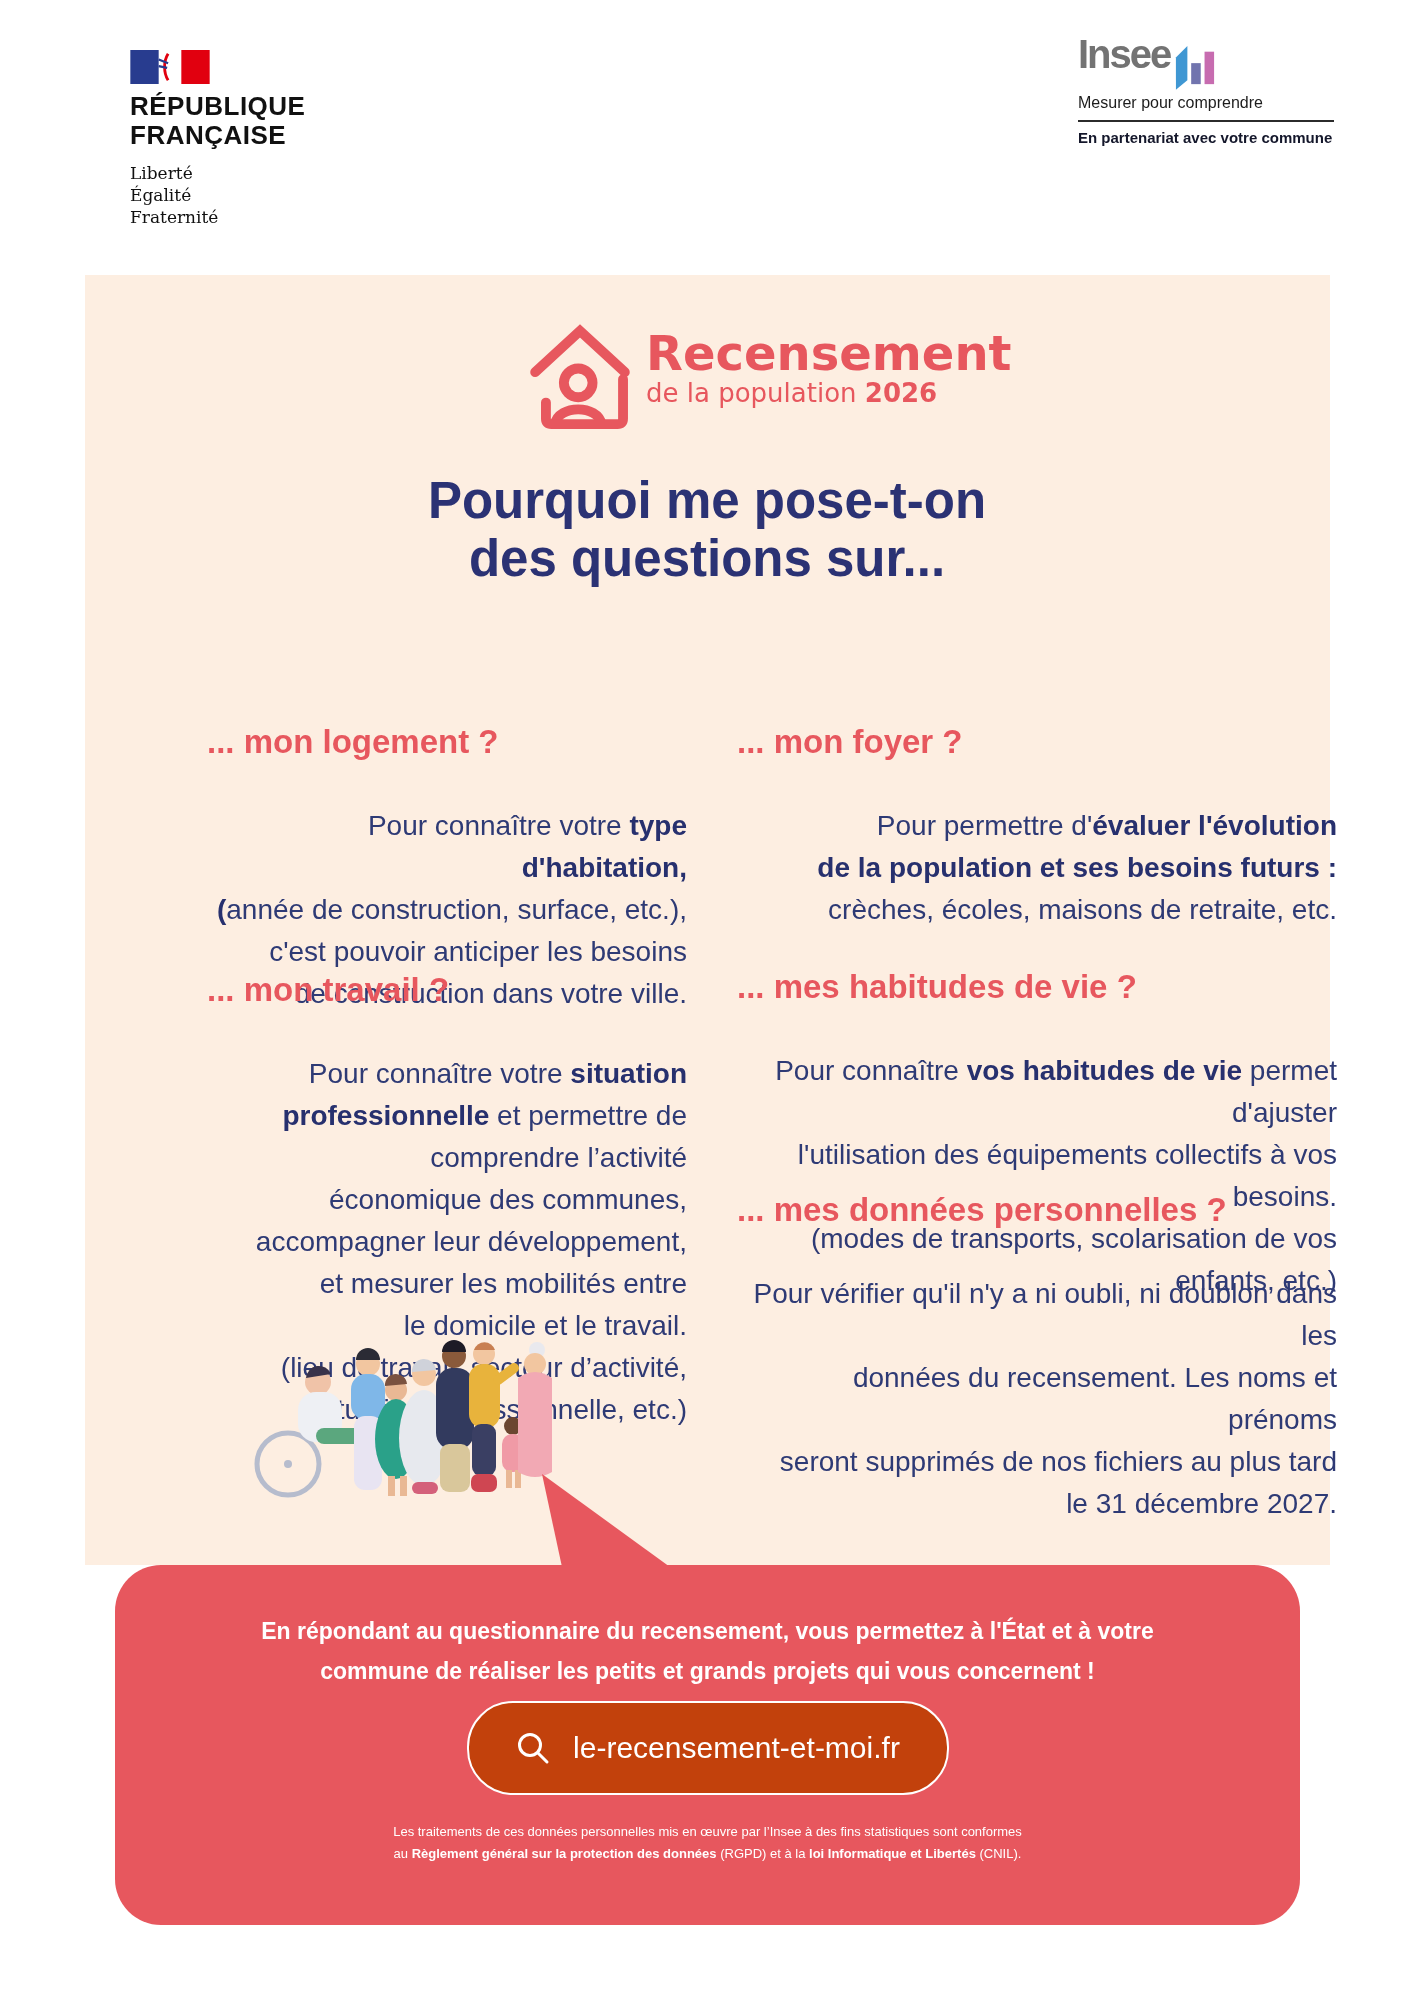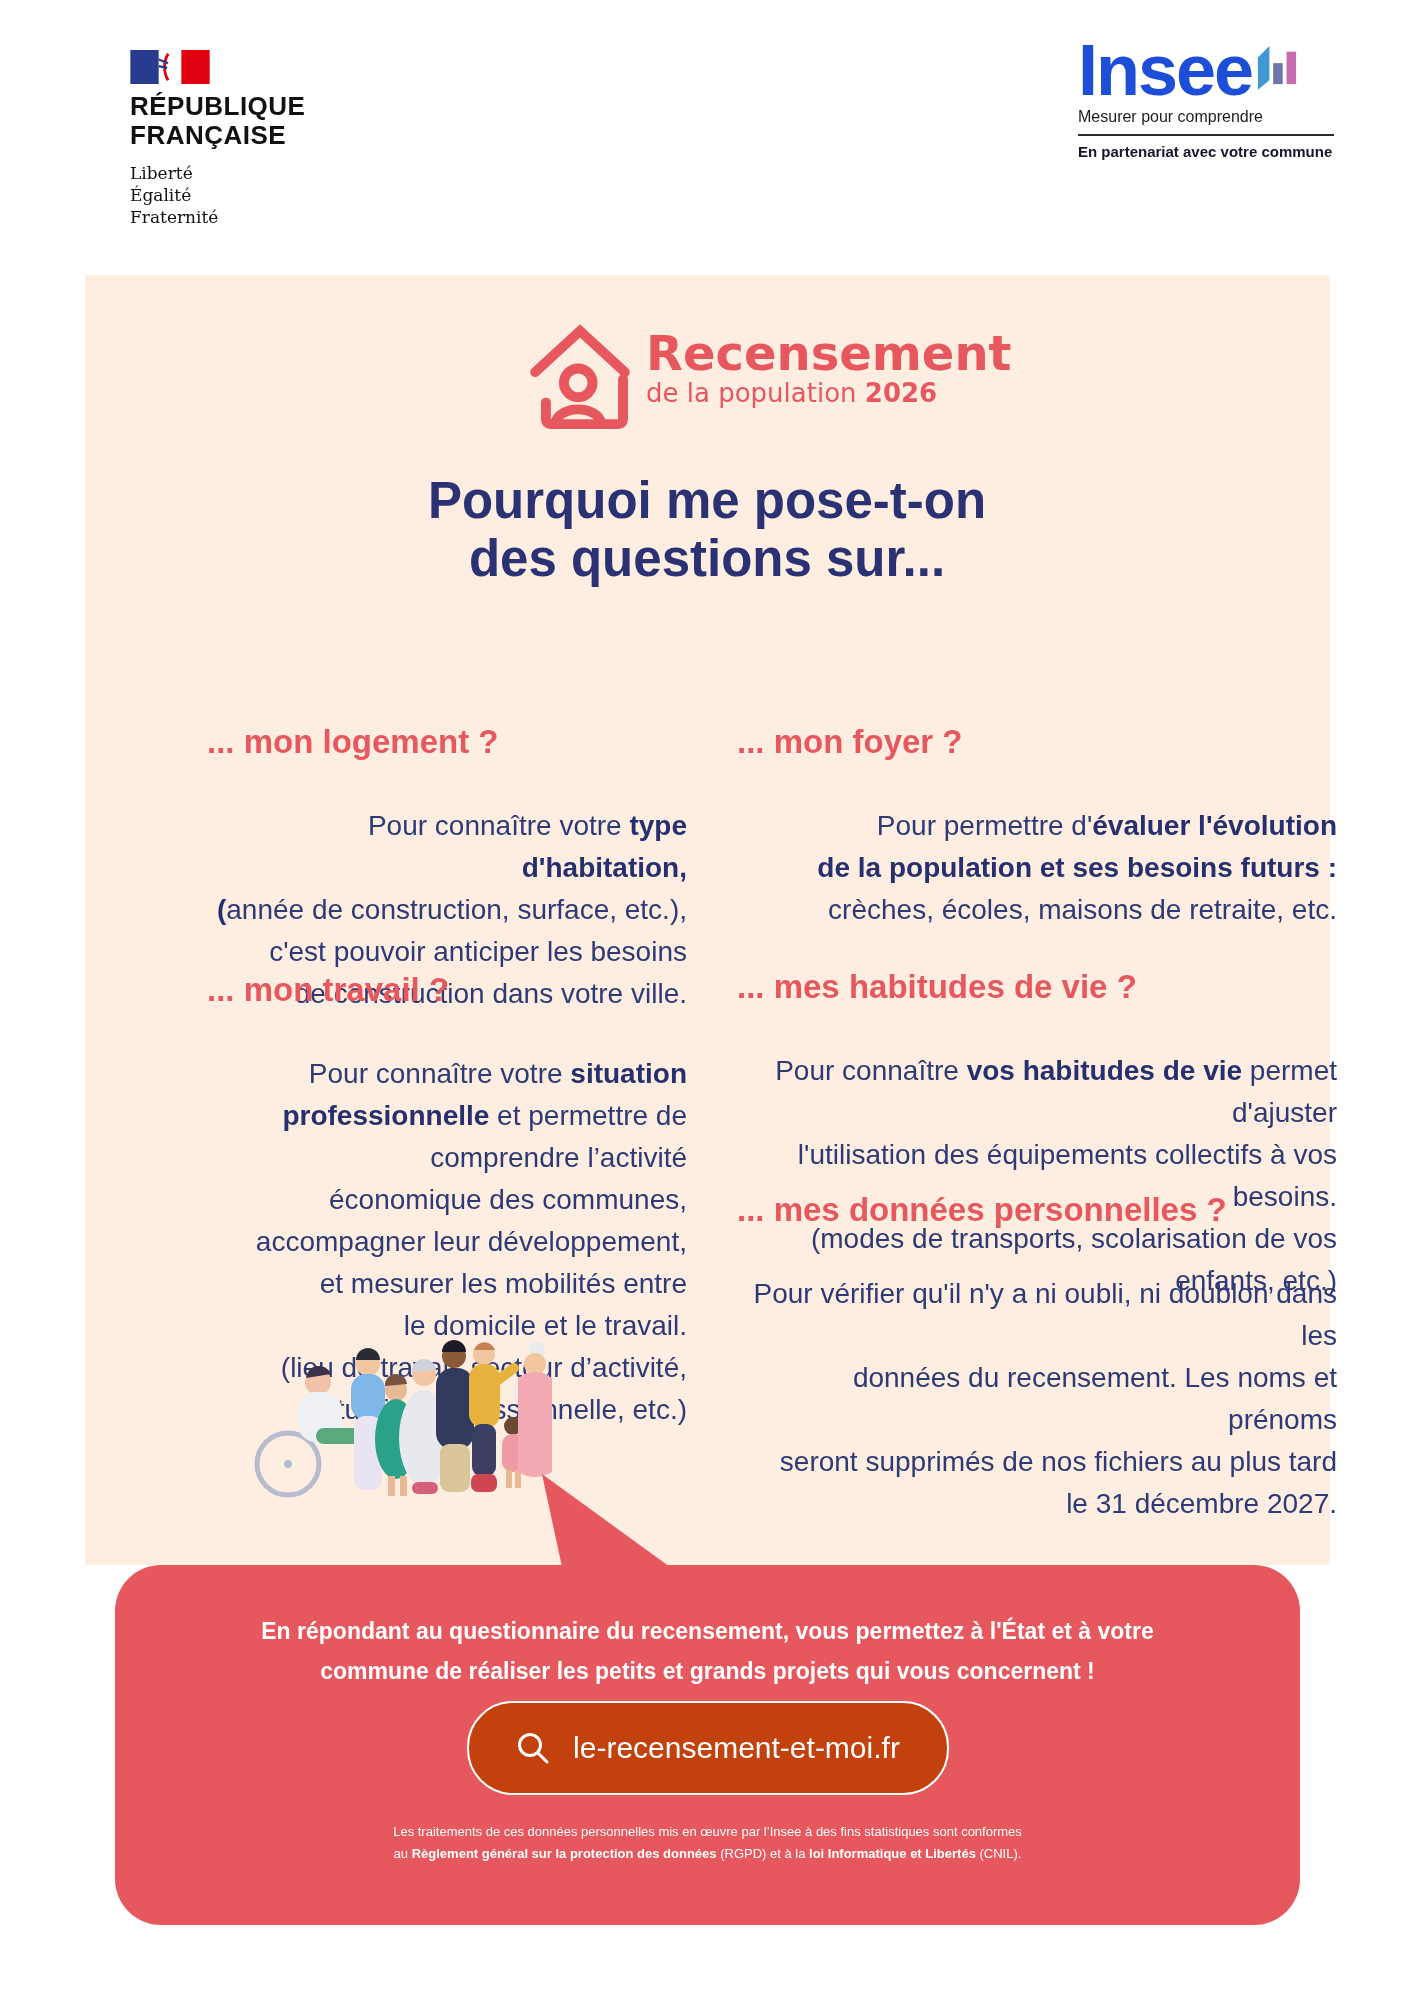--- a/index.html
+++ b/index.html
@@ -7,21 +7,21 @@
     position:relative;width:1414px;height:2000px;background:#ffffff;
     font-family:"Liberation Sans",sans-serif;overflow:hidden;color:#2e3a75;
   }
   
   .rf-block{position:absolute;left:112px;top:50px;margin-left:18px;}
   .rf-flag{display:block;}
   .rf-title{margin-top:8px;font-weight:bold;color:#111;font-size:26px;line-height:1.12;letter-spacing:.5px;}
   .rf-motto{margin-top:12px;font-family:"DejaVu Serif",serif;font-size:17px;line-height:1.3;color:#111;}
   .insee-block{position:absolute;left:1078px;top:34px;width:256px;}
   .insee-row{display:flex;align-items:flex-start;}
-  .insee-word{font-weight:bold;color:#1d4ed8;font-size:72px;line-height:1;letter-spacing:-2px;}
+  .insee-word{font-weight:bold;color:#737373;font-size:40px;line-height:1;letter-spacing:-2px;}
   .insee-bars{margin-left:4px;margin-top:6px;}
   .insee-tagline{font-size:16px;color:#1c1c1c;margin-top:2px;}
   .insee-rule{height:2px;background:#2b2b2b;margin:8px 0 7px 0;width:100%;border:0;}
   .insee-partner{font-size:15px;font-weight:bold;color:#14172b;}
   
   .panel{position:absolute;left:85px;top:275px;width:1245px;height:1290px;background:#fdeee1;}
   
   .brand{position:absolute;left:528px;top:314px;display:flex;}
   .brand-text{margin-left:14px;padding-top:14px;font-family:"DejaVu Sans",sans-serif;color:#e7575e;}
   .brand-l1{font-size:48px;font-weight:bold;line-height:1.05;}

